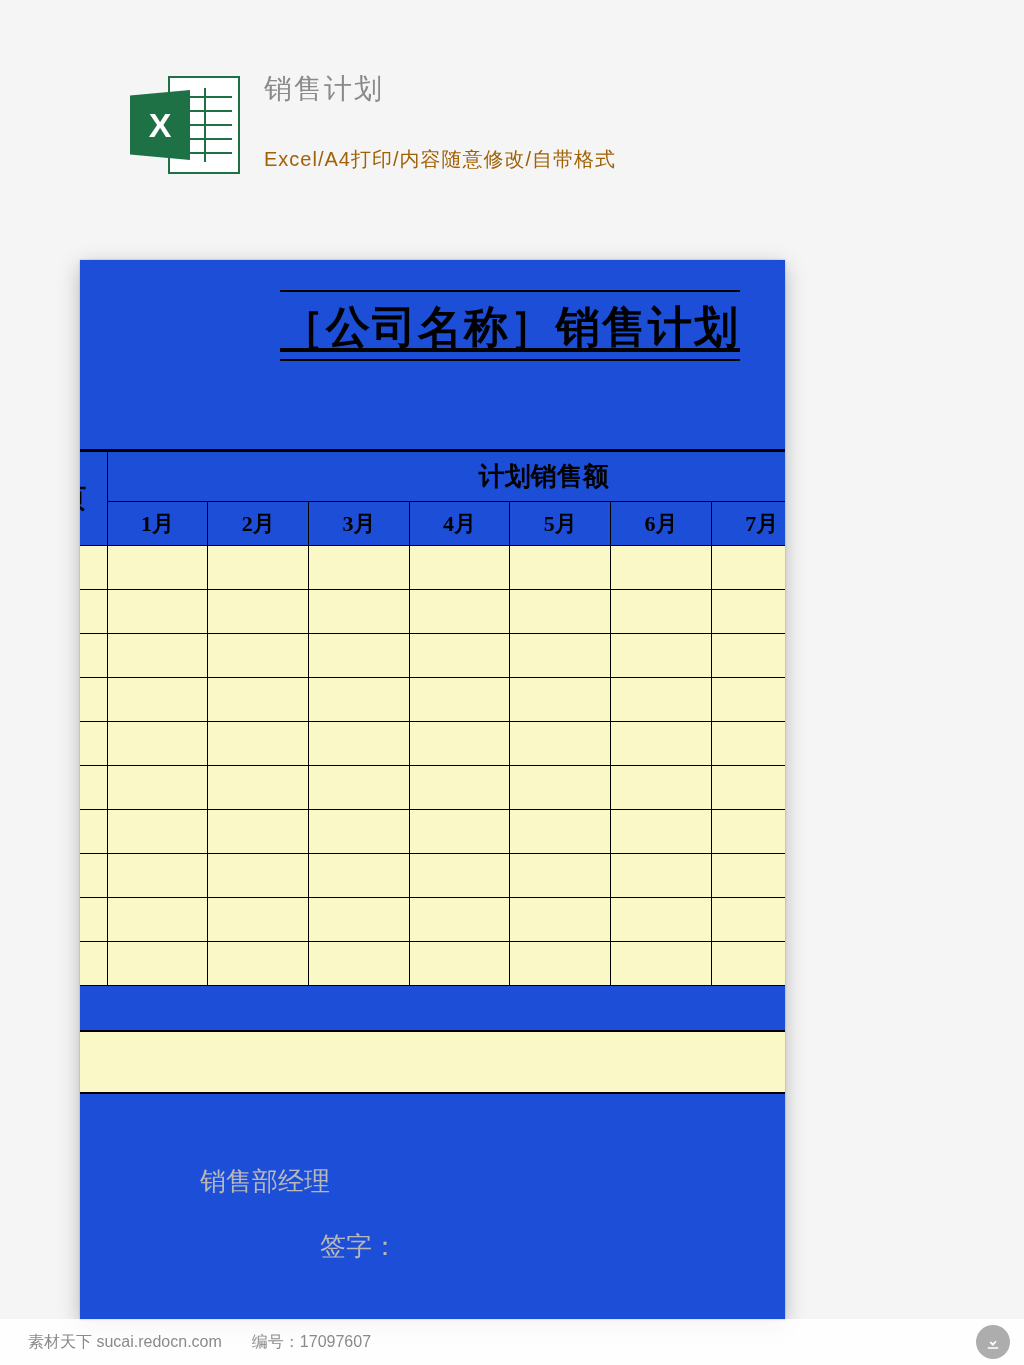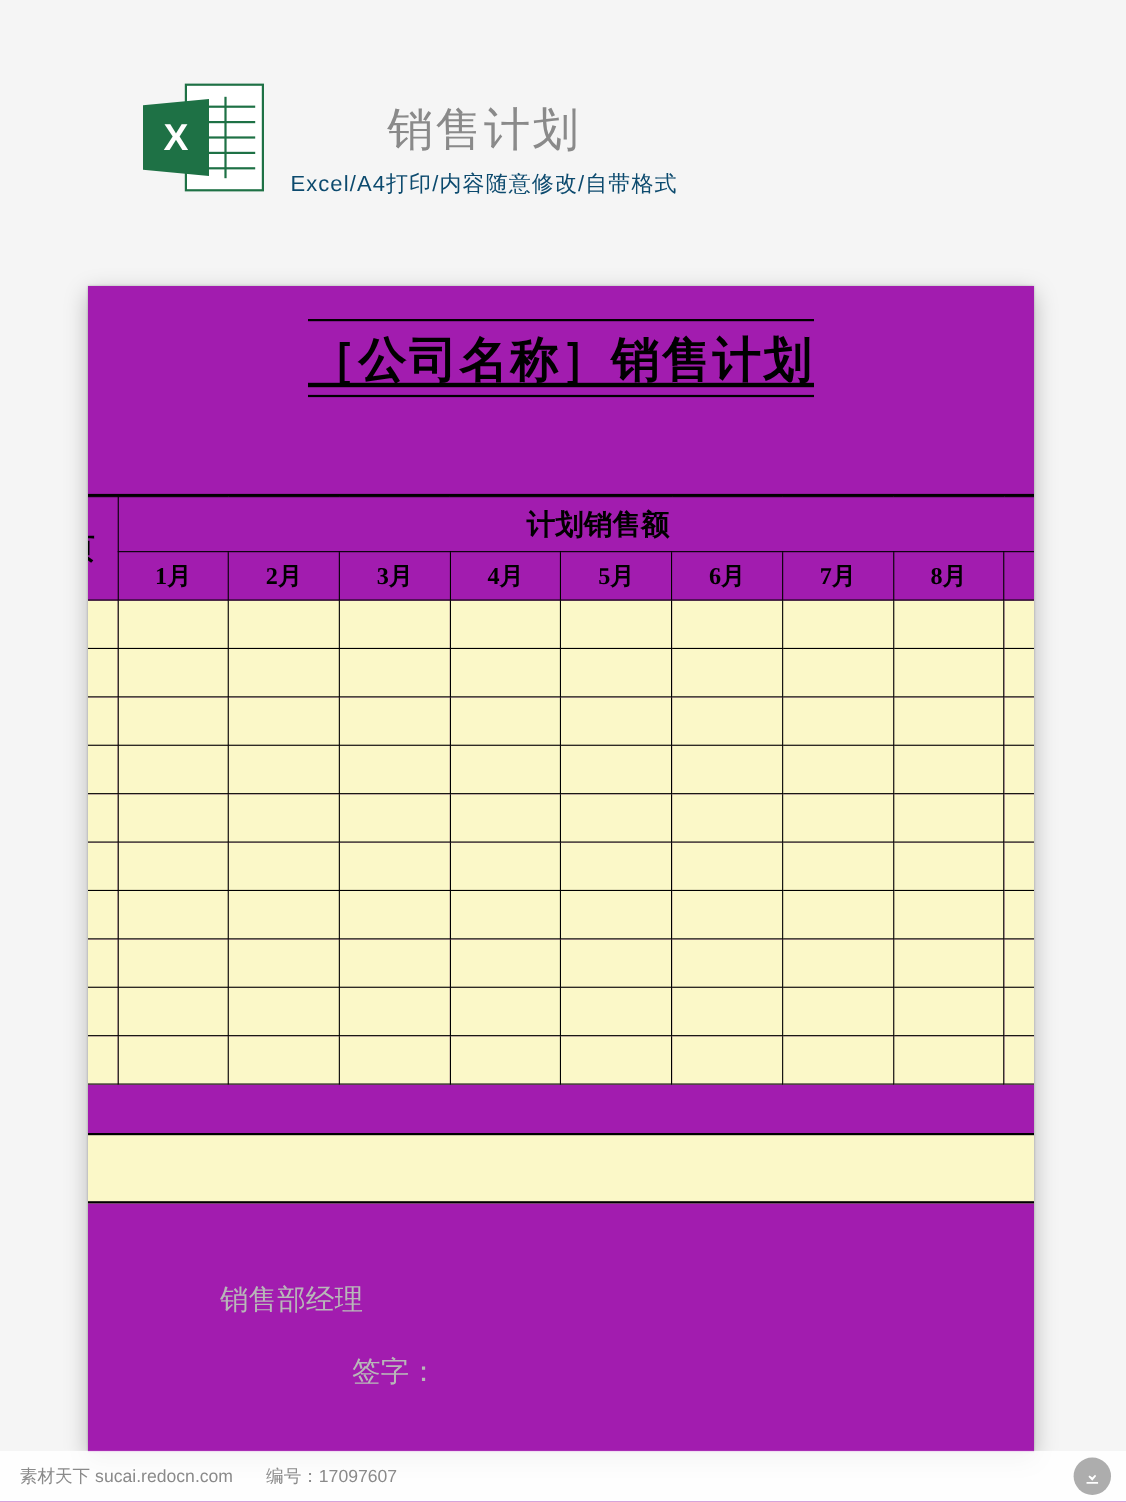--- a/index.html
+++ b/index.html
@@ -59,42 +59,41 @@
     color: #fff;
     display: flex;
     align-items: center;
     justify-content: center;
     font-weight: bold;
     font-size: 34px;
     font-family: Arial, sans-serif;
     clip-path: polygon(0 8%, 100% 0, 100% 100%, 0 92%);
   }
   .header-text .title {
-    font-size: 42px;
+    font-size: 28px;
     color: #8a8a8a;
     font-weight: 400;
     letter-spacing: 2px;
-    margin-top: 20px;
-    text-align: center;
+    margin-top: 0;
   }
   .header-text .subtitle {
     font-size: 20px;
-    color: #0c4a6e;
-    margin-top: 8px;
+    color: #a16207;
+    margin-top: 38px;
     letter-spacing: 1px;
   }
 
   
   .sheet-wrap {
     position: absolute;
     top: 260px;
     left: 80px;
-    width: 860px;
+    width: 705px;
     height: 1060px;
-    background: #a21caf;
+    background: #1d4ed8;
     box-shadow: 0 6px 20px rgba(0,0,0,0.25), 0 0 2px rgba(0,0,0,0.25);
     overflow: hidden;
   }
   .sheet {
     position: absolute;
     top: 0;
     left: -40px;  
     width: 940px;
     padding-top: 30px;
   }
@@ -161,21 +160,21 @@
 
   
   .footer {
     position: absolute;
     left: 0; right: 0; bottom: 0;
     height: 46px;
     background: rgba(255,255,255,0.85);
     display: flex;
     align-items: center;
     gap: 30px;
-    padding: 0 18px;
+    padding: 0 28px;
     font-size: 16px;
     color: #8a8a8a;
     font-family: Arial, "Microsoft YaHei", sans-serif;
   }
   .footer .dl {
     position: absolute;
     right: 14px;
     bottom: 6px;
     width: 34px;
     height: 34px;

